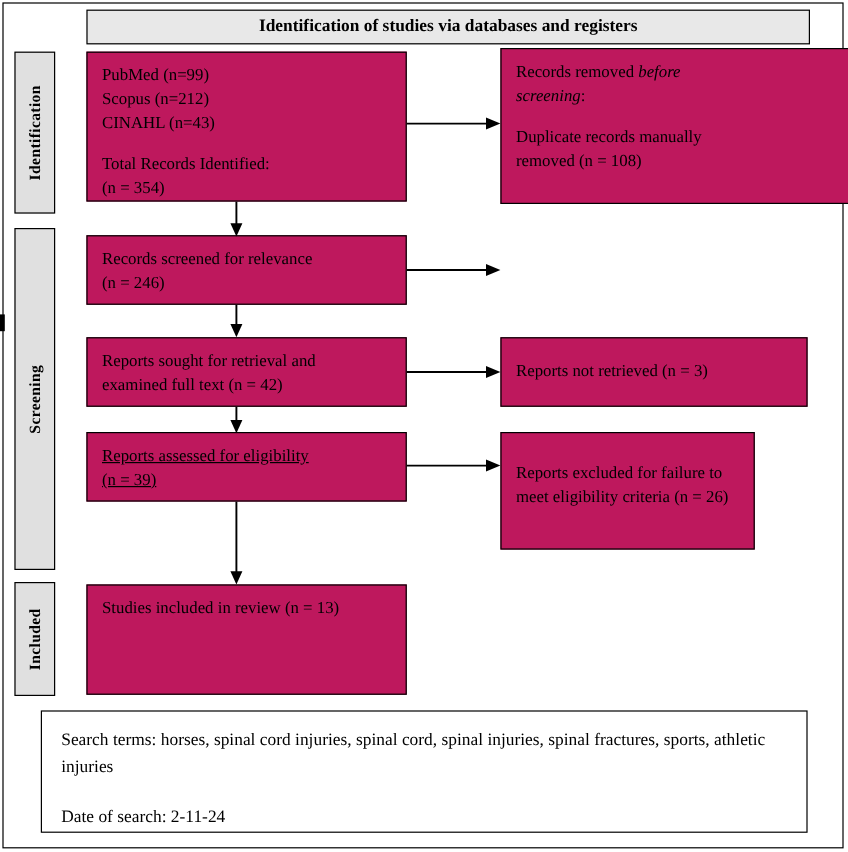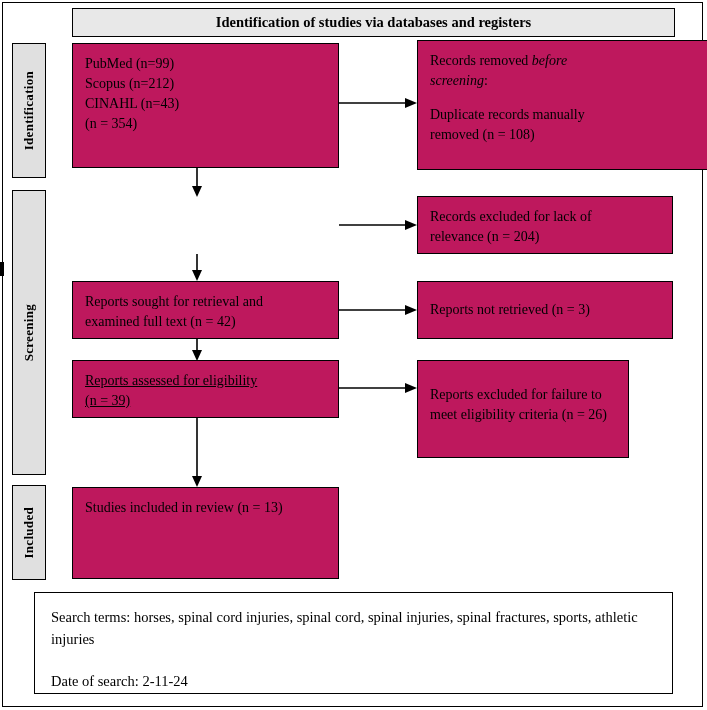--- a/index.html
+++ b/index.html
@@ -127,35 +127,36 @@
     <span>Screening</span>
   </div>
   <div class="stage" style="left:12px; top:485px; height:95px;">
     <span>Included</span>
   </div>
 
   <div class="box" style="left:72px; top:43px; width:267px; height:125px;">
     <p>PubMed (n=99)</p>
     <p>Scopus (n=212)</p>
     <p>CINAHL (n=43)</p>
+    <p class="gap">Total Records Identified:</p>
     <p>(n = 354)</p>
   </div>
 
   <div class="box" style="left:417px; top:40px; width:296px; height:130px;">
     <p><span>Records removed </span><em>before</em></p>
     <p><em>screening</em><span>:</span></p>
     <p class="gap">Duplicate records manually</p>
     <p>removed (n = 108)</p>
   </div>
 
-
-  <div class="box" style="left:417px; top:196px; width:256px; height:58px;">
-    <p>Records excluded for lack of</p>
-    <p>relevance (n = 204)</p>
-  </div>
+  <div class="box" style="left:72px; top:196px; width:267px; height:58px;">
+    <p>Records screened for relevance</p>
+    <p>(n = 246)</p>
+  </div>
+
 
   <div class="box" style="left:72px; top:281px; width:267px; height:58px;">
     <p>Reports sought for retrieval and</p>
     <p>examined full text (n = 42)</p>
   </div>
 
   <div class="box" style="left:417px; top:281px; width:256px; height:58px;">
     <p style="margin-top:8px;">Reports not retrieved (n = 3)</p>
   </div>
 

